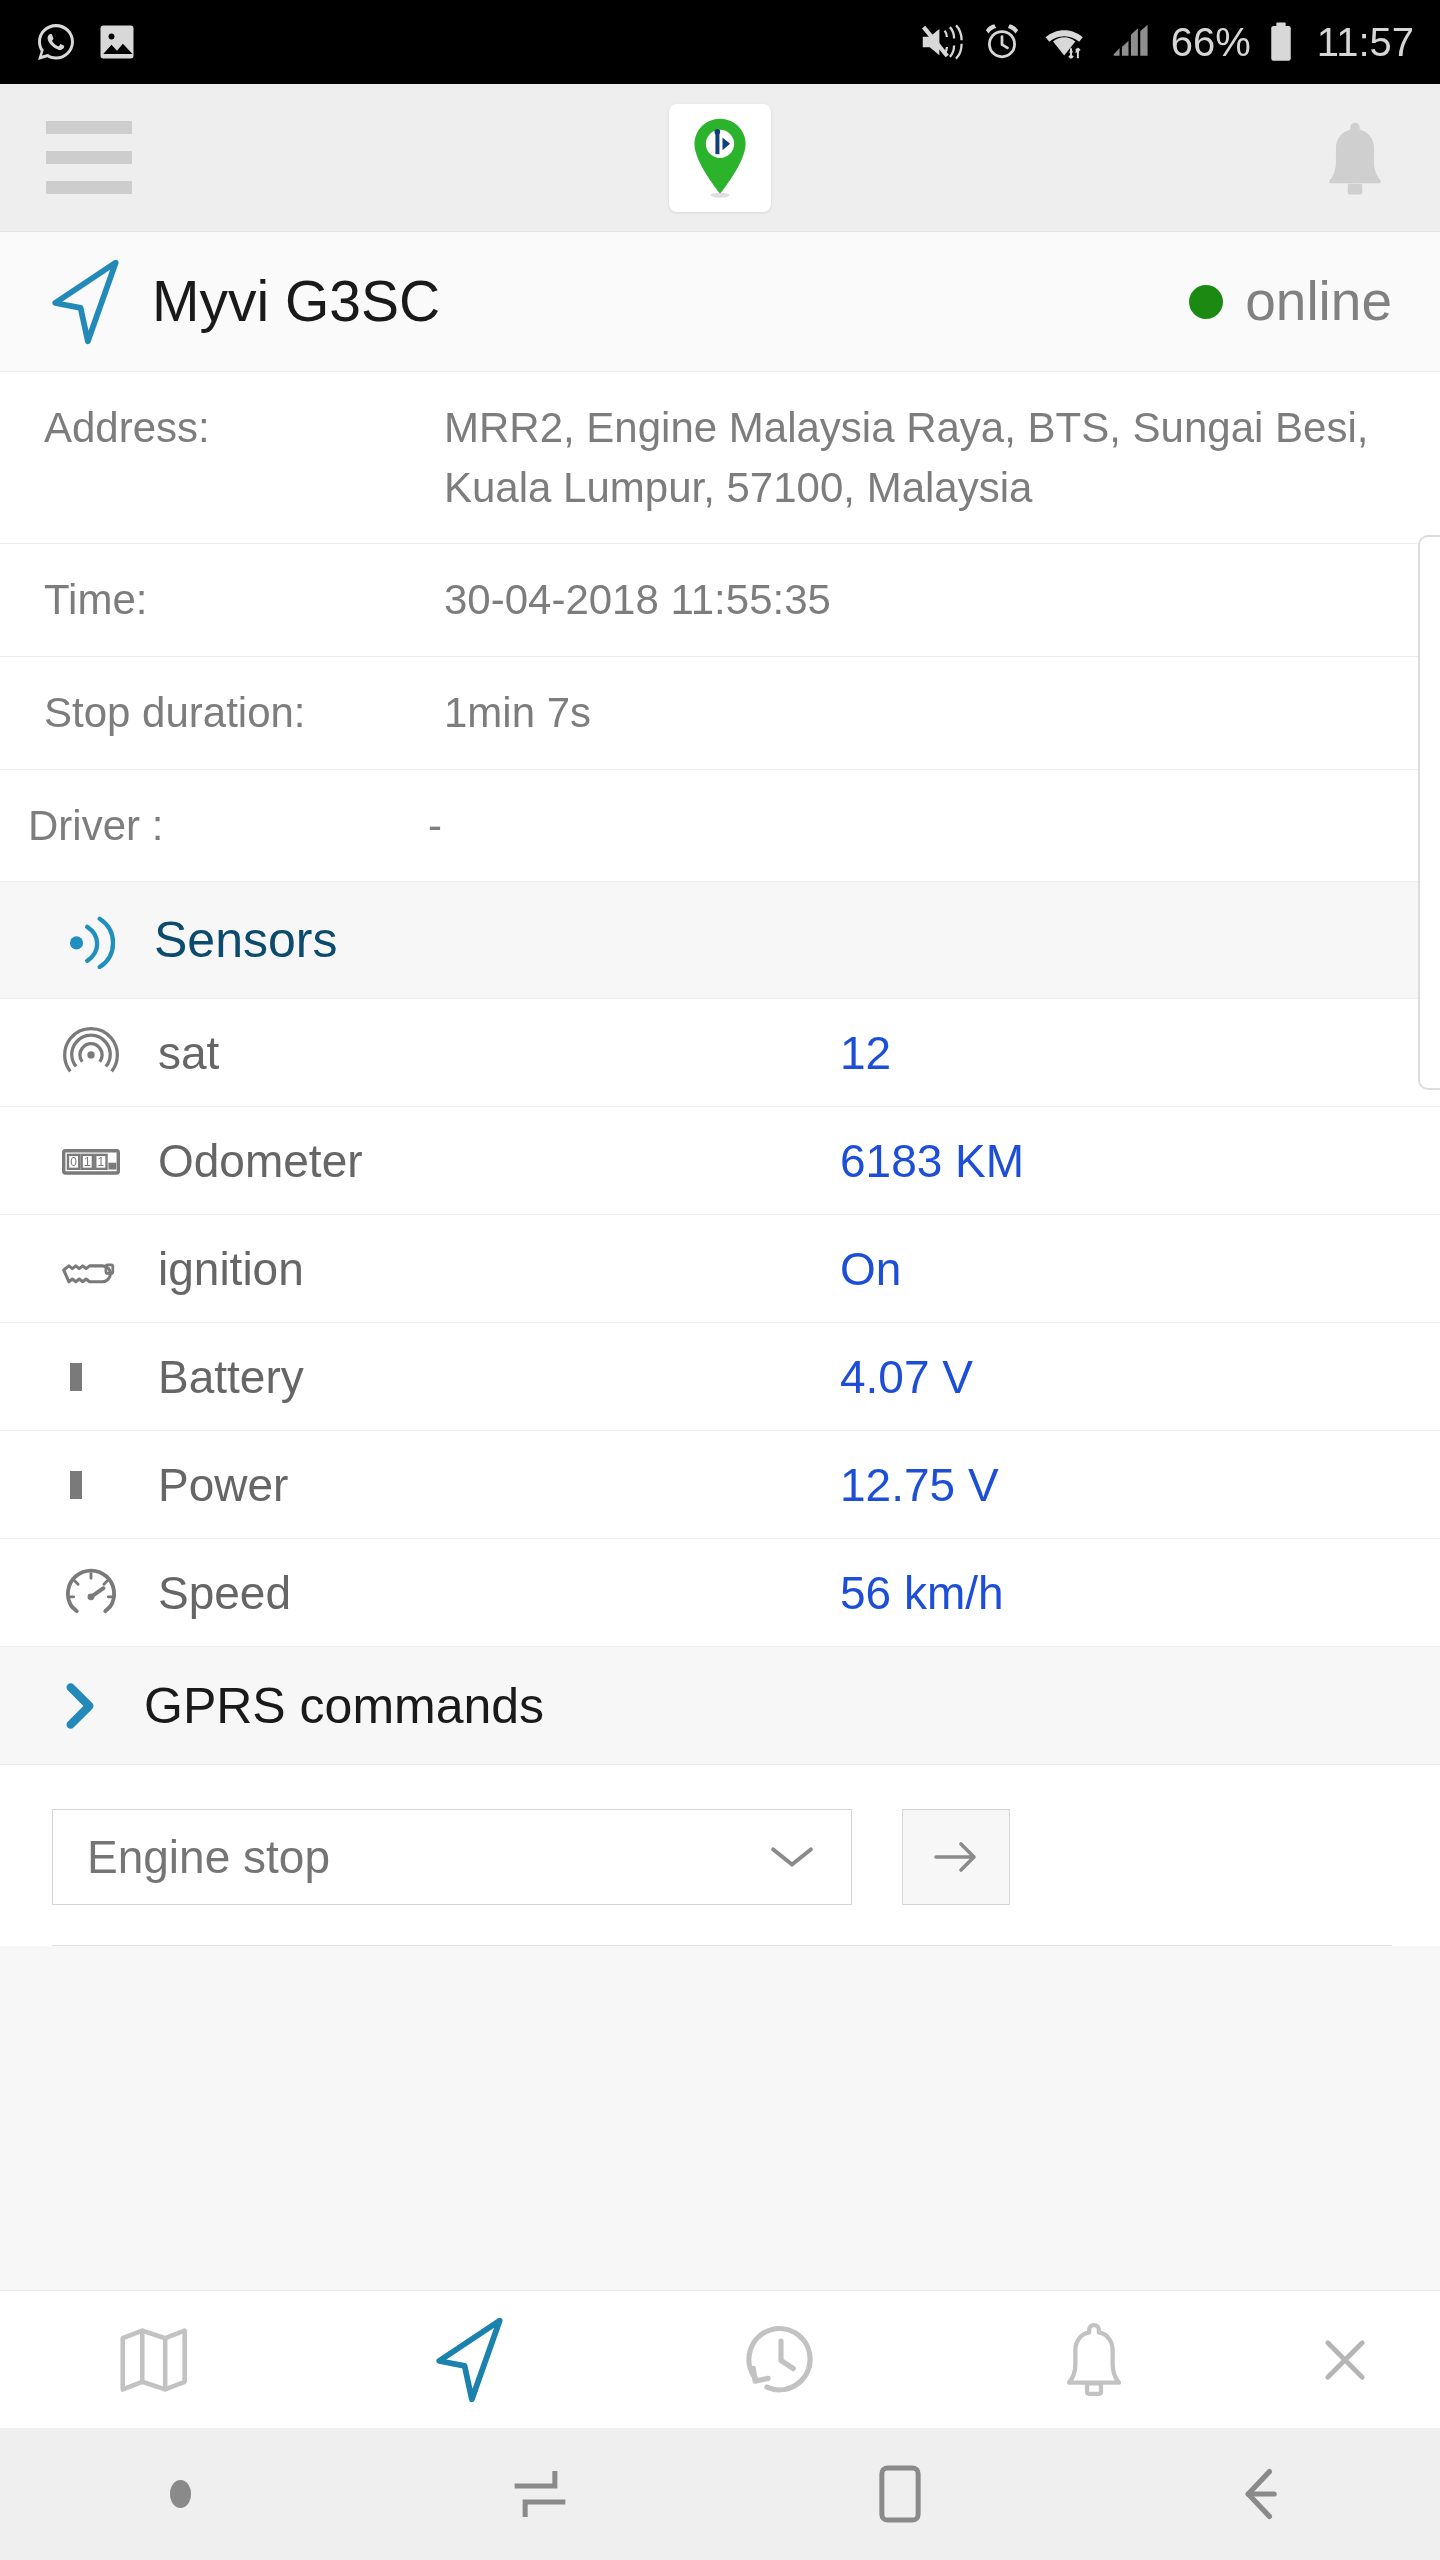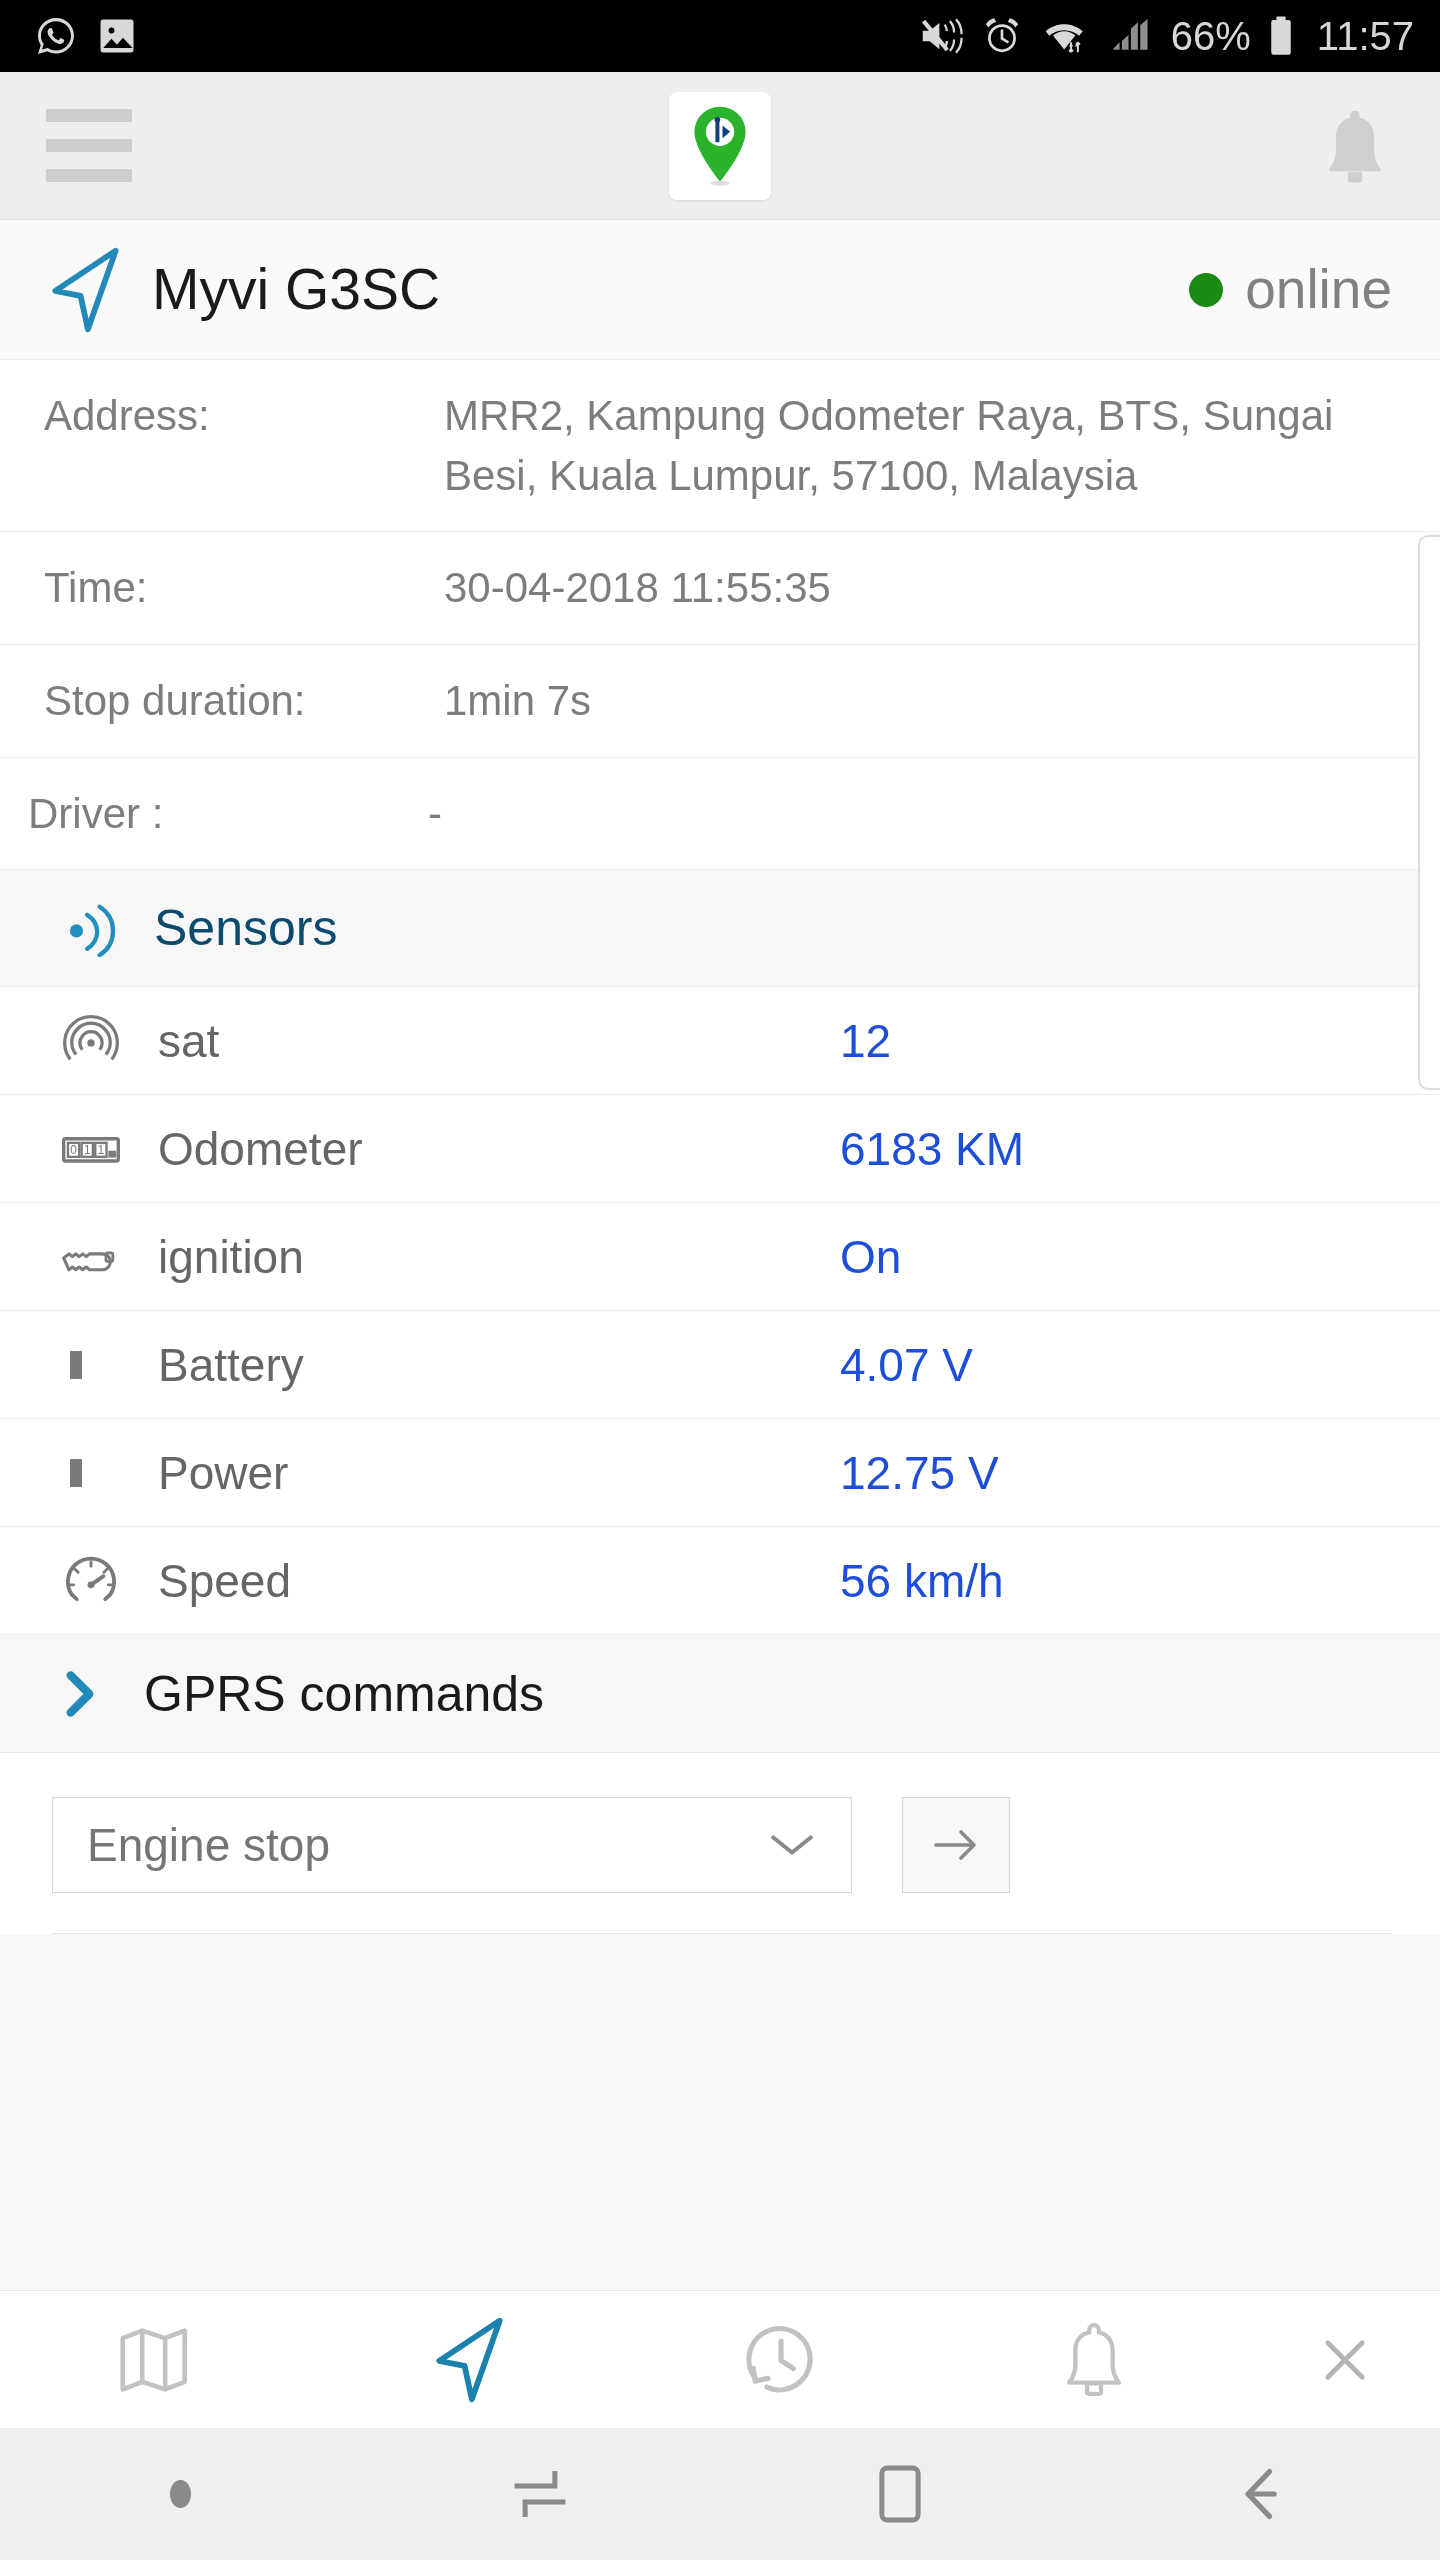--- a/index.html
+++ b/index.html
@@ -14,21 +14,21 @@
     position: relative;
     width: 1440px;
     height: 2560px;
     display: flex;
     flex-direction: column;
     background: #ffffff;
   }
 
   
   .statusbar {
-    height: 72px;
+    height: 84px;
     background: #000000;
     display: flex;
     align-items: center;
     padding: 0 26px 0 34px;
     flex: 0 0 auto;
     text-align: center;
   }
   .sb-left { display: flex; align-items: center; gap: 18px; }
   .sb-right {
     margin-left: auto;
@@ -414,21 +414,21 @@
     </div>
     <div class="device-status">
       <span class="status-dot"></span>
       <span class="status-text">online</span>
     </div>
   </div>
 
   <div class="infotable">
     <div class="inforow">
       <span class="info-label">Address:</span>
-      <span class="info-value">MRR2, Kampung Odometer Raya, BTS, Sungai Besi, Kuala Lumpur, 57100, Malaysia</span>
+      <span class="info-value">MRR2, Engine Malaysia Raya, BTS, Sungai Besi, Kuala Lumpur, 57100, Malaysia</span>
     </div>
     <div class="inforow">
       <span class="info-label">Time:</span>
       <span class="info-value">30-04-2018 11:55:35</span>
     </div>
     <div class="inforow">
       <span class="info-label">Stop duration:</span>
       <span class="info-value">1min 7s</span>
     </div>
     <div class="inforow">

